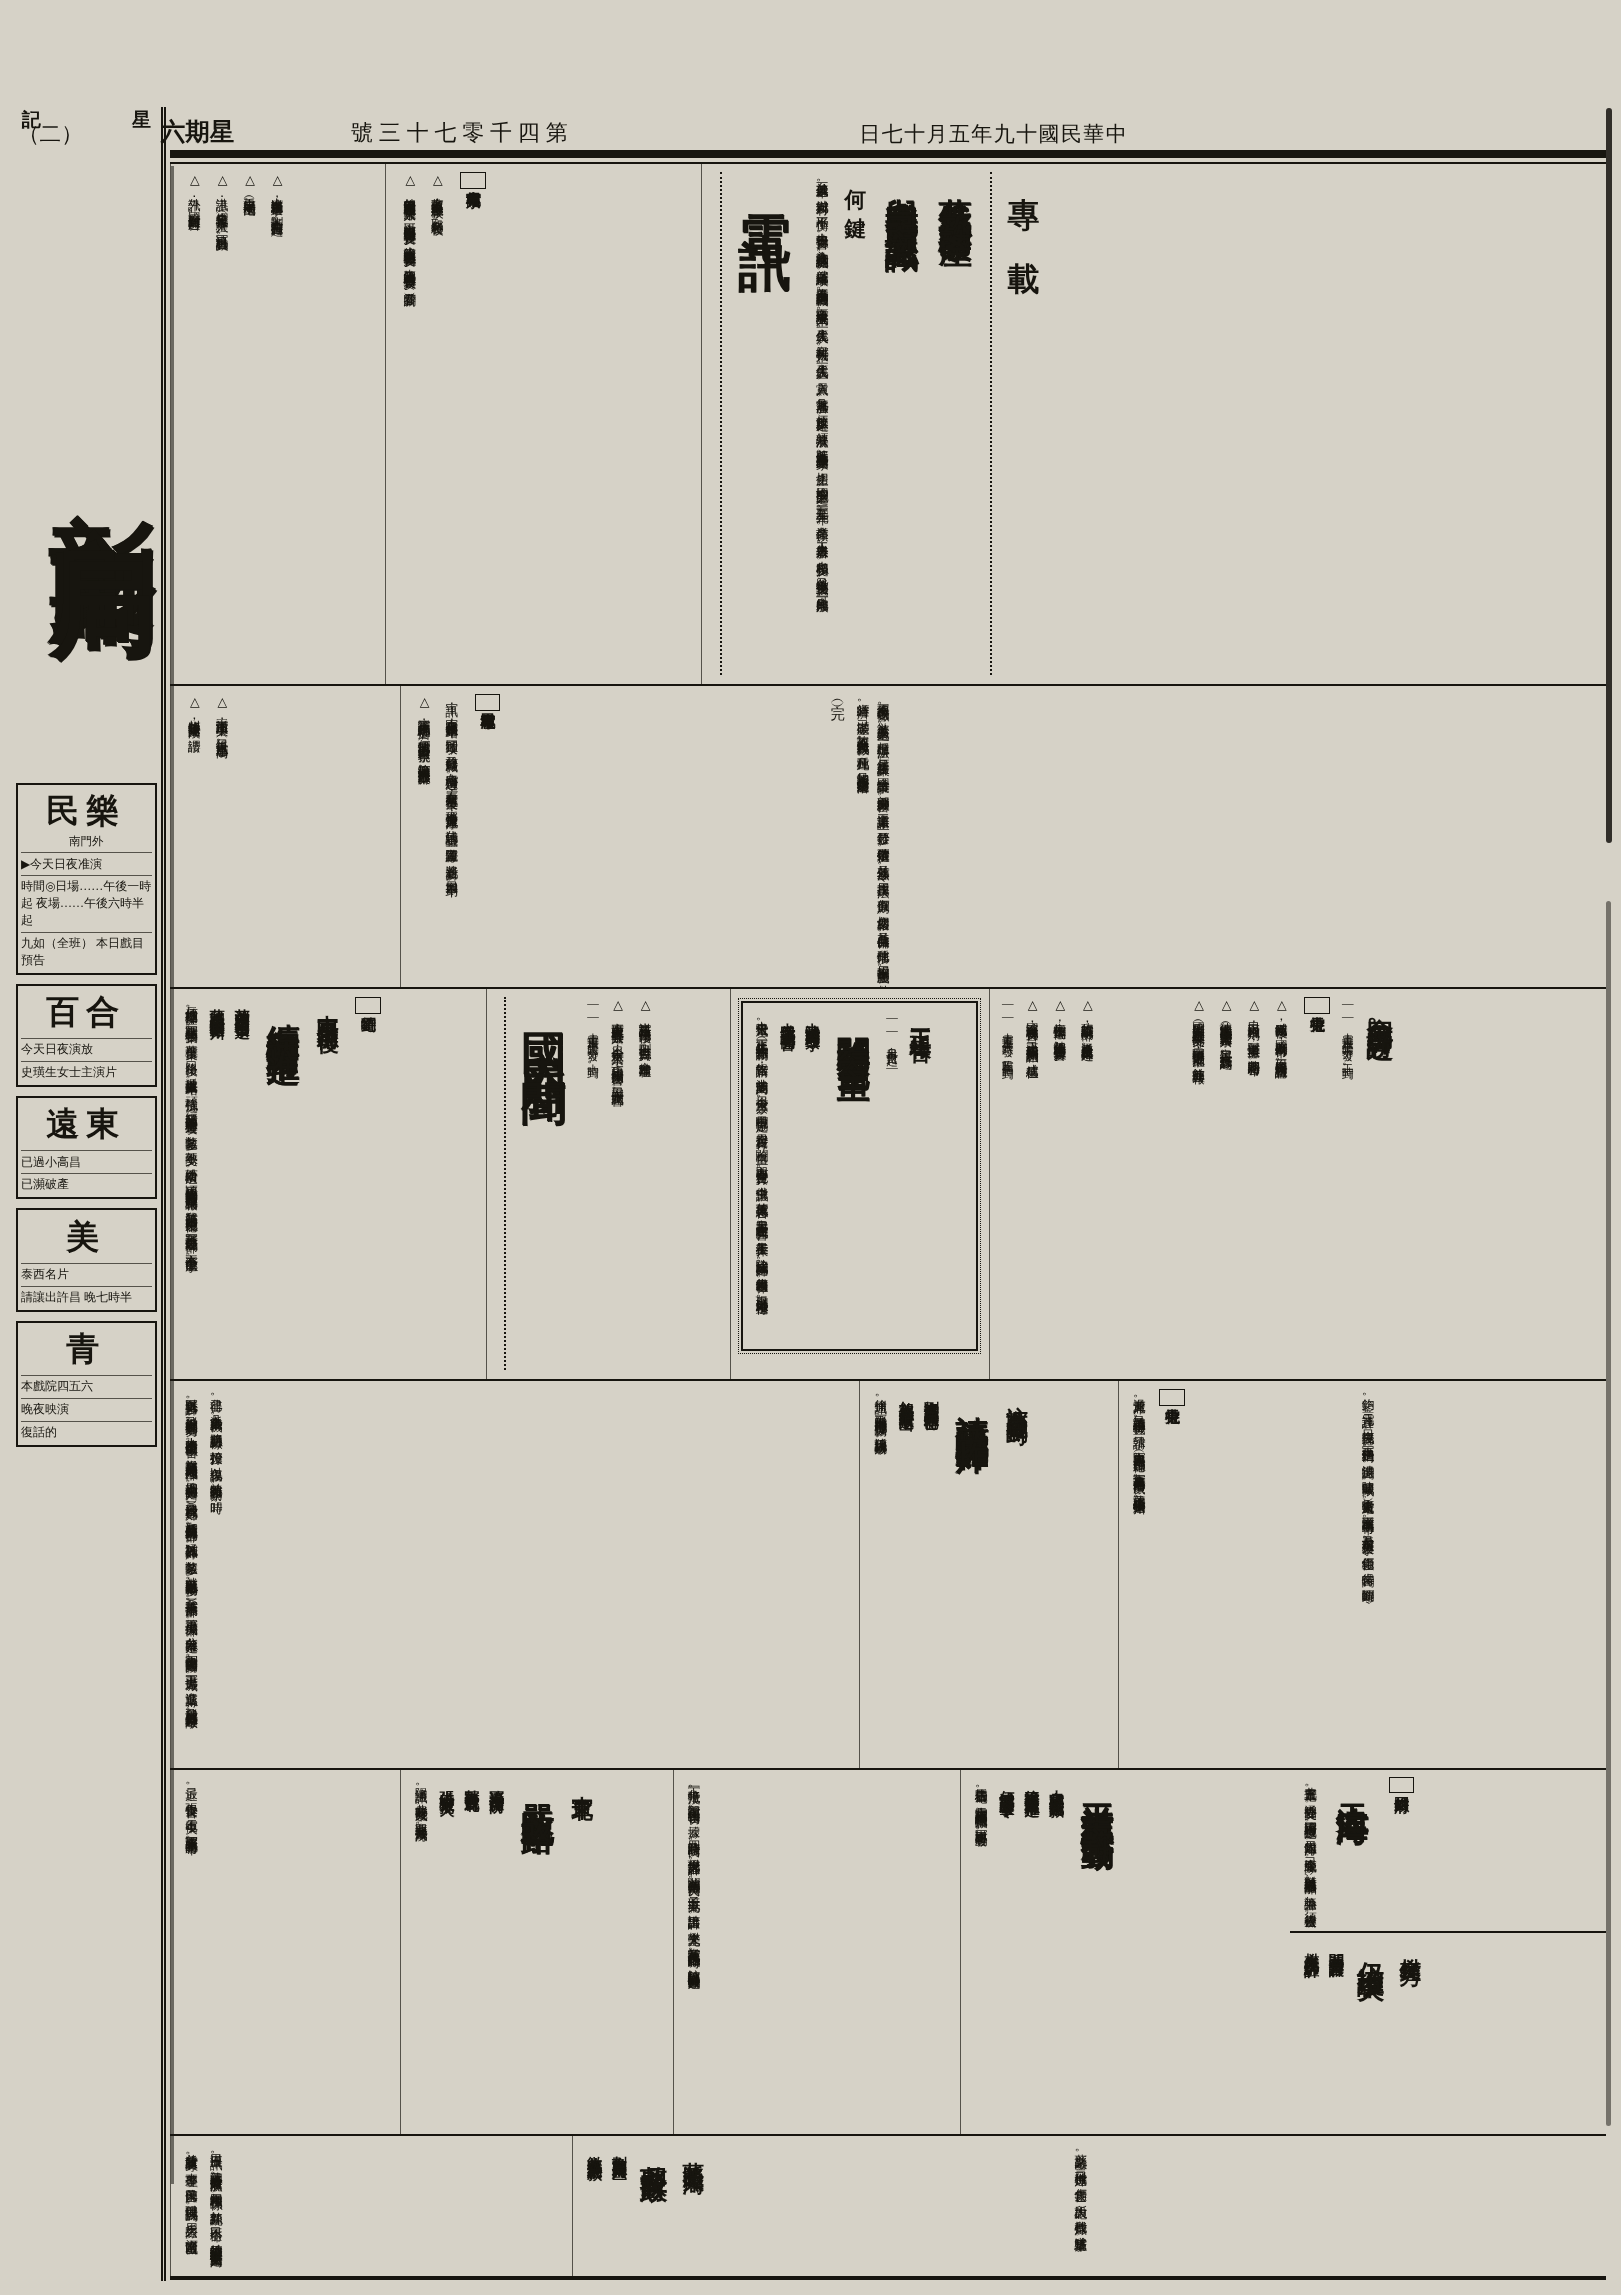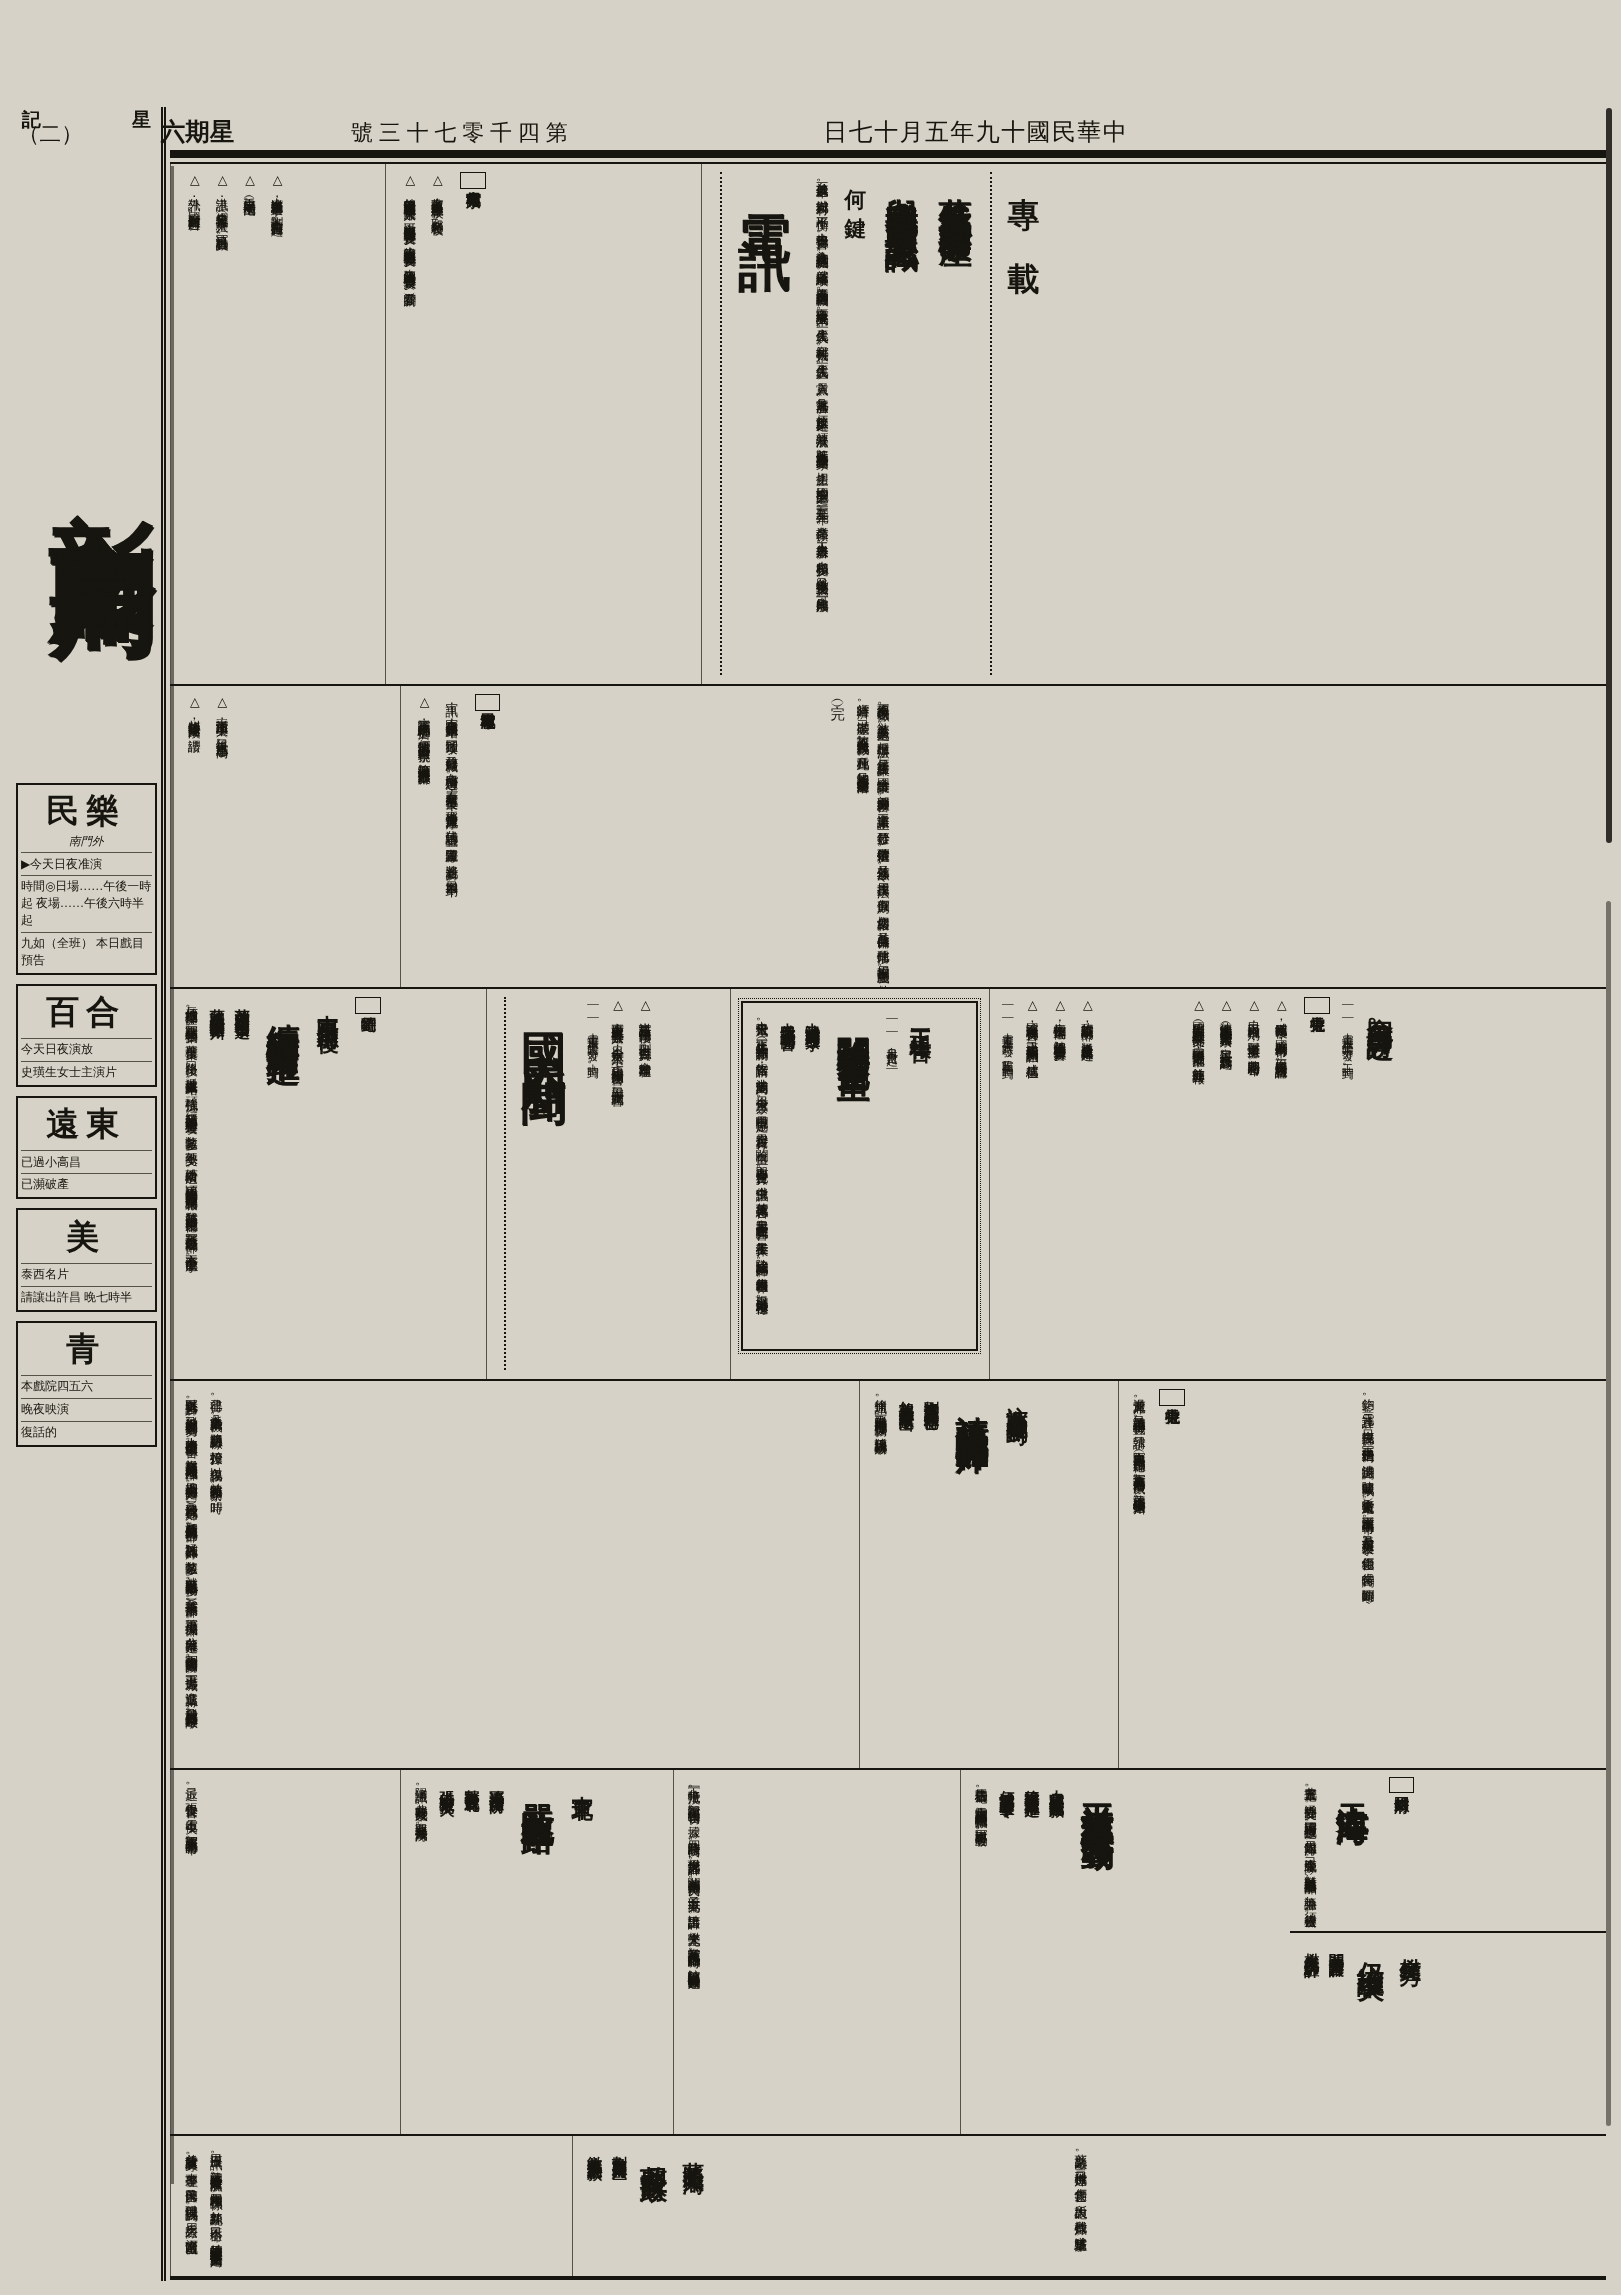--- a/index.html
+++ b/index.html
@@ -6,32 +6,32 @@
   body{background:#8a877f;font-family:"Liberation Serif","DejaVu Serif",serif;}
   .page{position:relative;width:1622px;height:2295px;margin:0 auto;background:#d6d2c7;color:#17150f;overflow:hidden;}
   .v{writing-mode:vertical-rl;text-orientation:upright;}
   
   .masthead{position:absolute;left:18px;right:18px;top:92px;height:56px;display:flex;align-items:flex-end;}
   .mh{white-space:nowrap;}
   .mh-page{width:9%;font-size:21.6px;}
   .mh-week{width:12%;font-size:24.5px;font-weight:bold;}
   .mh-issue{width:24%;font-size:22px;letter-spacing:5.8px;}
   .mh-title{width:30%;font-size:37px;font-weight:900;letter-spacing:43px;text-align:center;}
-  .mh-date{width:25%;font-size:24px;text-align:right;letter-spacing:1.4px;}
+  .mh-date{width:25%;font-size:21px;text-align:right;letter-spacing:1.4px;}
   
   .rail{position:absolute;left:16px;top:107px;bottom:14.4px;width:150px;border-right:5px double #17150f;padding-right:4.3px;box-sizing:border-box;}
   .rail-corner{font-size:19px;font-weight:bold;display:flex;justify-content:space-between;padding:0 5.8px;}
   .giant{writing-mode:vertical-rl;text-orientation:upright;font-size:107px;font-weight:900;line-height:1;letter-spacing:13px;margin:7.2px auto 0;display:block;text-align:center;width:100%;height:634px;text-shadow:1.4px 1.4px 0 #17150f,-0.7px -0.7px 0 #17150f;}
   .adbox{border-top:2.2px solid #17150f;margin-top:10px;padding:5.8px 2.9px;box-sizing:border-box;}
   .adbox .big{font-size:32px;font-weight:900;letter-spacing:4.3px;}
   .adbox .med{font-size:19px;letter-spacing:1.4px;}
   .adbox .sml{font-size:12.3px;line-height:1.45;}
   .theater{border:2.2px solid #17150f;margin-top:9px;padding:4.3px 2.9px;box-sizing:border-box;}
   .theater .tname{font-size:33px;font-weight:900;letter-spacing:7.2px;text-align:center;}
-  .theater .tloc{font-size:11.5px;text-align:center;font-style:italic;}
+  .theater .tloc{font-size:11.5px;text-align:center;}
   .theater .tline{font-size:12px;line-height:1.4;border-top:0.7px solid #55524a;margin-top:2.9px;padding-top:2.2px;}
   
   .main{position:absolute;left:170px;right:16px;top:150px;bottom:14.4px;border-top:8px solid #17150f;box-sizing:border-box;}
   .main::before{content:"";display:block;height:0;border-top:2.2px solid #17150f;margin-top:3.6px;}
   .band{display:flex;flex-direction:row-reverse;align-items:stretch;border-bottom:2.2px solid #17150f;overflow:hidden;box-sizing:border-box;}
   .cell{overflow:hidden;padding:8.6px 5.8px;border-left:0.7px solid #55524a;box-sizing:border-box;height:100%;}
   .cell:first-child{border-left:none;}
   .art{height:100%;}
   .bt{font-size:12.6px;line-height:1.62;letter-spacing:0.7px;margin:0 4.3px;}
   .items p{margin:0 7.2px;}

